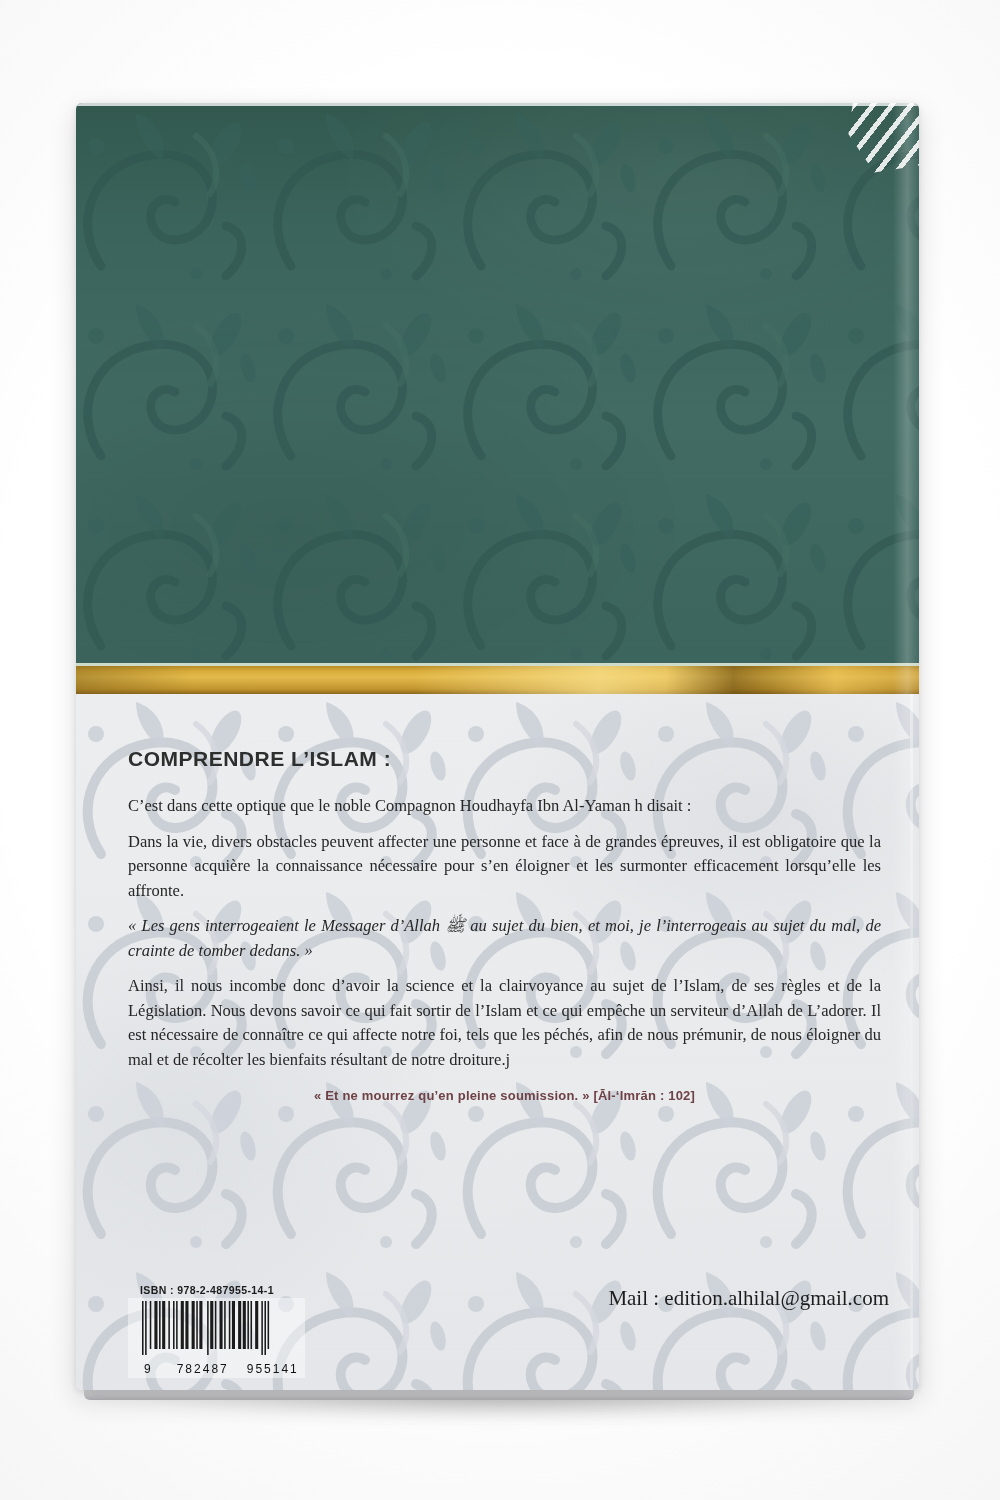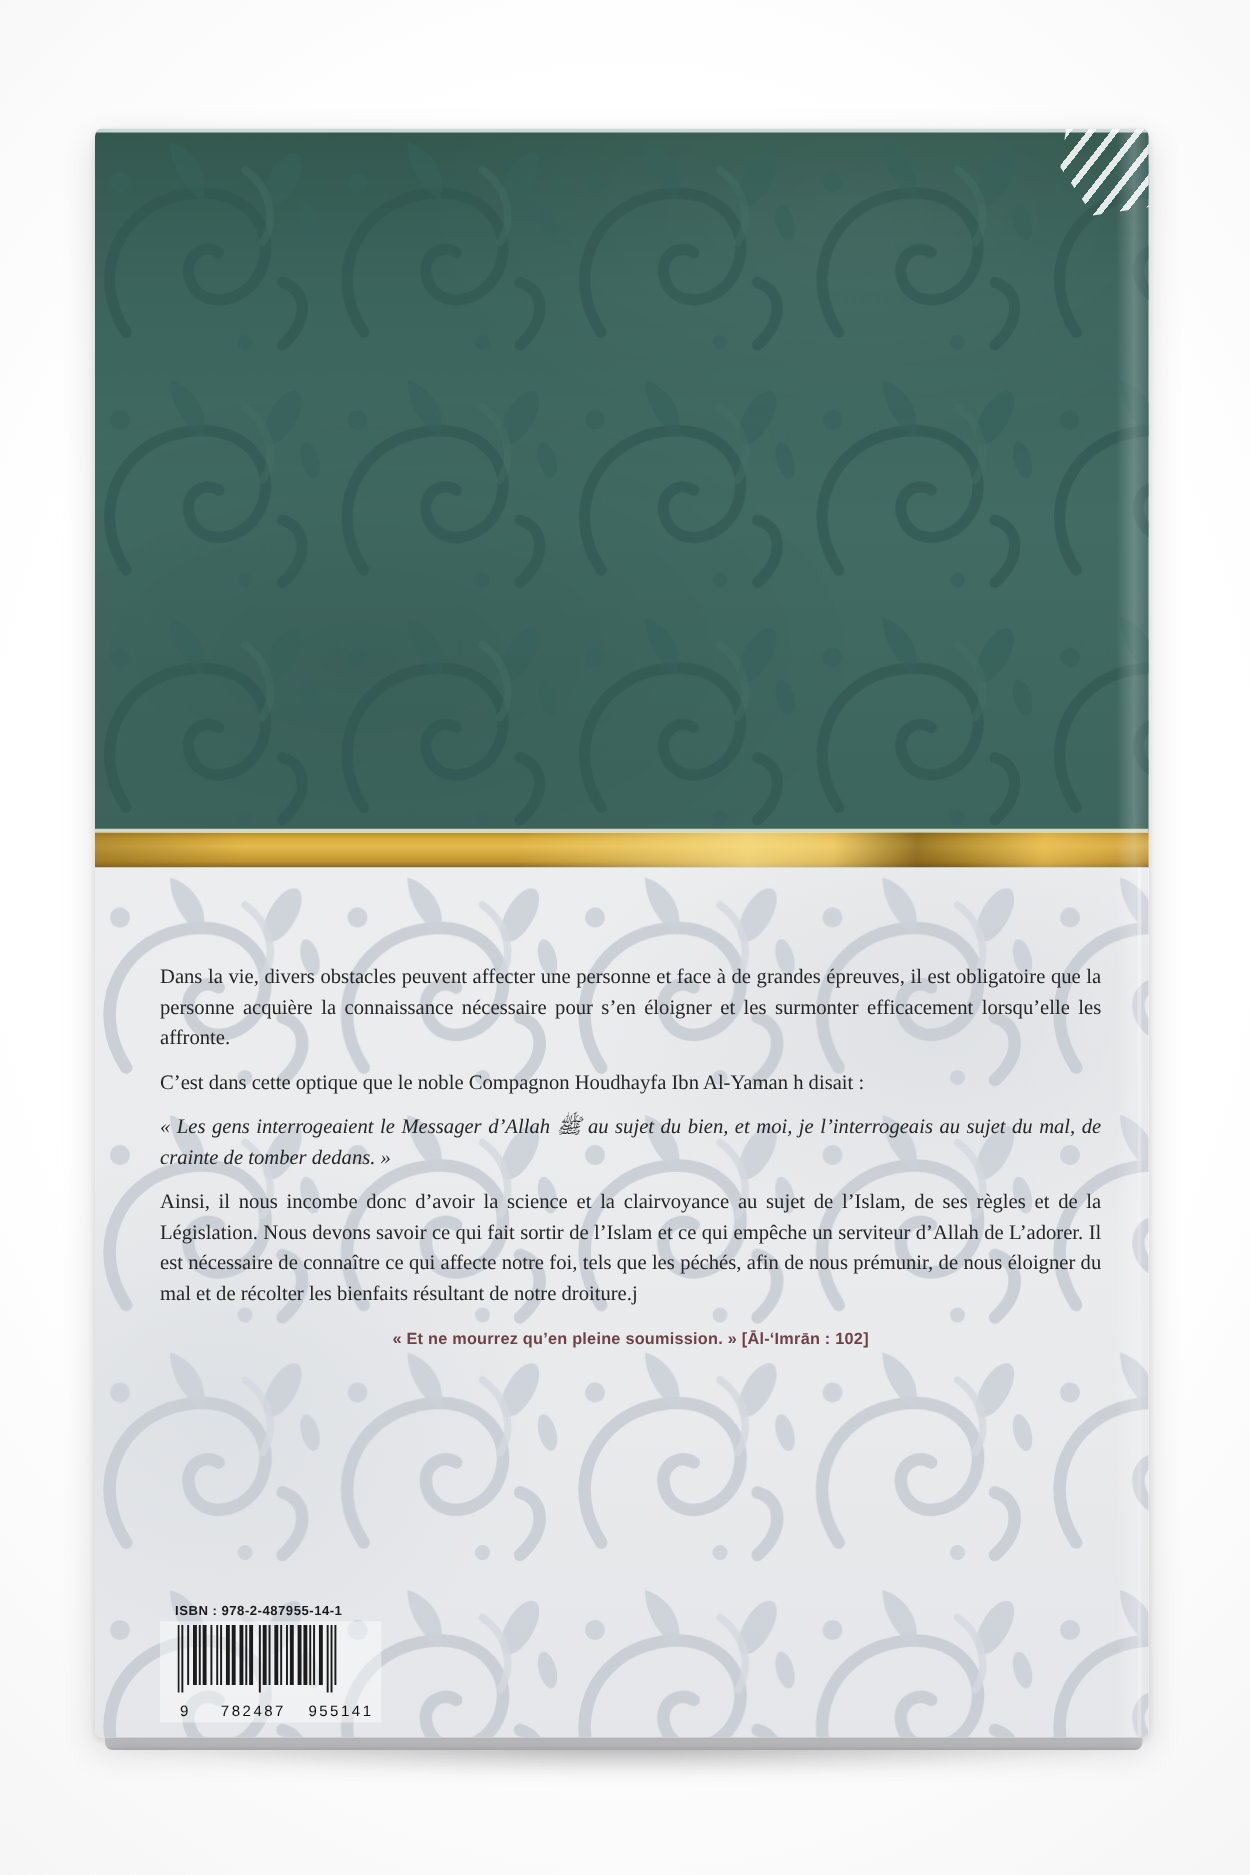--- a/index.html
+++ b/index.html
@@ -171,24 +171,25 @@
           </g>
           <g fill="none" stroke="#d4d8de" stroke-width="6" stroke-linecap="round" opacity="0.8">
             <path d="M120,30 C140,44 146,70 134,88"></path>
           </g>
         </pattern>
       </defs>
       <rect x="0" y="0" width="100%" height="100%" fill="url(#damaskGray)"></rect>
     </svg>
 
     <div class="cover-content">
+      <p class="kicker">COMPRENDRE L’ISLAM :</p>
 
       <div class="body-copy">
+        <p class="para">C’est dans cette optique que le noble Compagnon Houdhayfa Ibn Al-Yaman h disait :</p>
         <p class="para">Dans la vie, divers obstacles peuvent affecter une personne et face à de grandes épreuves, il est obligatoire que la personne acquière la connaissance nécessaire pour s’en éloigner et les surmonter efficacement lorsqu’elle les affronte.</p>
-        <p class="para">C’est dans cette optique que le noble Compagnon Houdhayfa Ibn Al-Yaman h disait :</p>
         <p class="para quote">« Les gens interrogeaient le Messager d’Allah ﷺ au sujet du bien, et moi, je l’interrogeais au sujet du mal, de crainte de tomber dedans. »</p>
         <p class="para">Ainsi, il nous incombe donc d’avoir la science et la clairvoyance au sujet de l’Islam, de ses règles et de la Législation. Nous devons savoir ce qui fait sortir de l’Islam et ce qui empêche un serviteur d’Allah de L’adorer. Il est nécessaire de connaître ce qui affecte notre foi, tels que les péchés, afin de nous prémunir, de nous éloigner du mal et de récolter les bienfaits résultant de notre droiture.j</p>
         <p class="verse">« Et ne mourrez qu’en pleine soumission. » [Āl-‘Imrān : 102]</p>
       </div>
     </div>
 
     <div class="bottom-row">
       <div class="isbn-block">
         <p class="isbn-label">ISBN : 978-2-487955-14-1</p>
         <div class="barcode-box">
@@ -224,19 +225,20 @@
               <rect x="125.55" y="0" width="1.55" height="48" fill="#1b1b1b"></rect>
             </svg>
           <div class="barcode-digits">
             <span class="d0">9</span>
             <span class="d1">782487</span>
             <span class="d2">955141</span>
           </div>
         </div>
       </div>
       <div class="price-block">
+        <p class="mail">Mail : edition.alhilal@gmail.com</p>
       </div>
     </div>
   </div>
 
   <div class="crease"></div>
   <div class="edge-sheen"></div>
 </div>
 
 </body></html>

